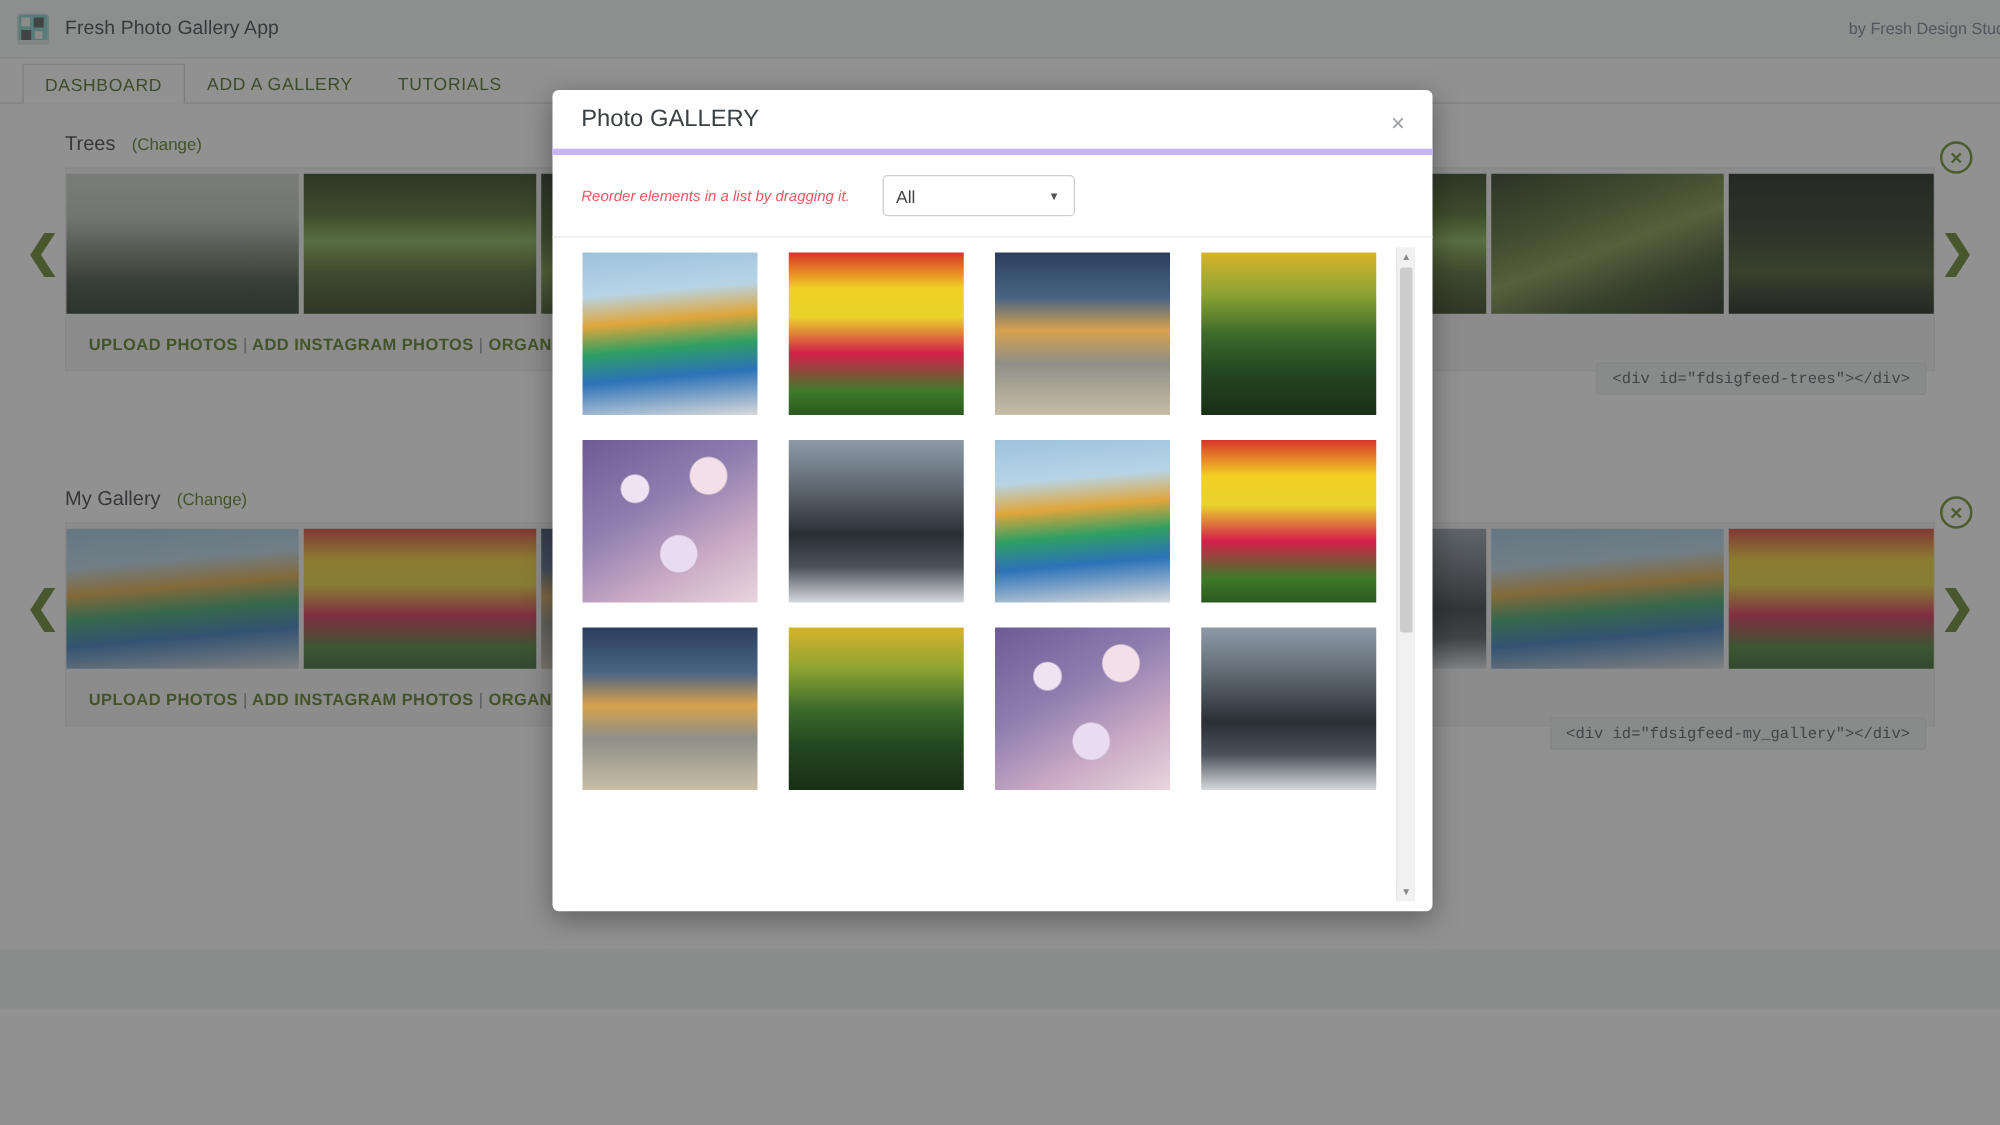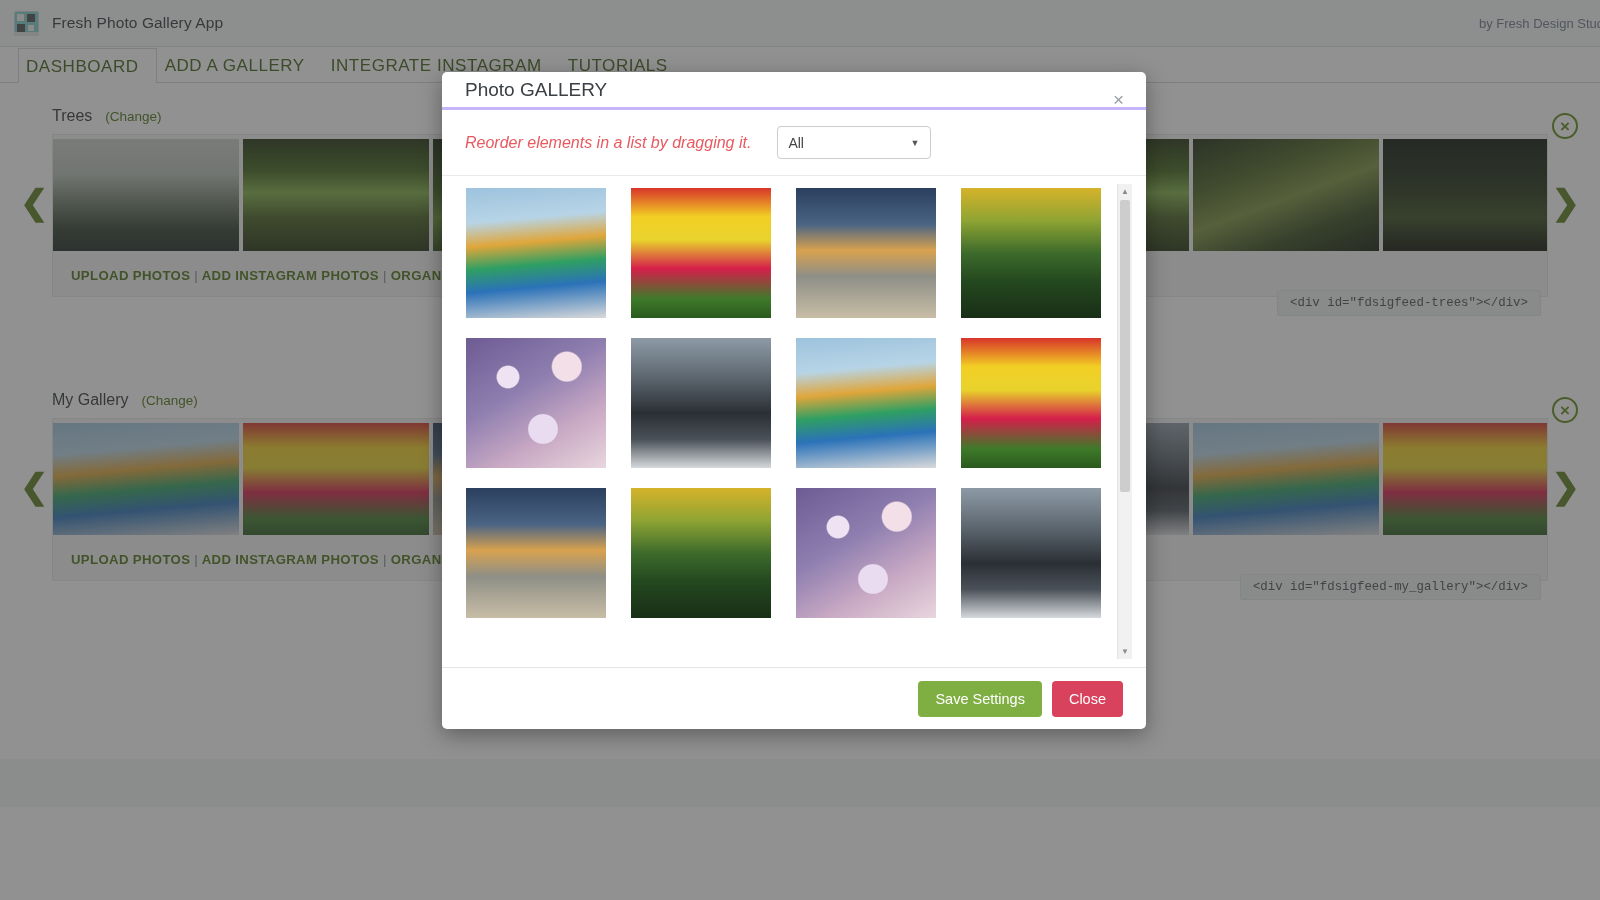--- a/index.html
+++ b/index.html
@@ -25,21 +25,21 @@
   .logo i.b{ left:13px; top:3px; width:8px; height:8px; background:#4b4f53; }
   .logo i.c{ left:3px; top:13px; width:8px; height:8px; background:#4b4f53; }
   .logo i.d{ left:14px; top:14px; width:6px; height:6px; }
   .logo i.e{ left:0; top:21px; width:25px; height:4px; background:#e2e5e7; }
   .brand-title{ font-size:15.5px; color:#32373c; letter-spacing:.1px; }
   .byline{ position:absolute; right:-4px; top:50%; transform:translateY(-50%);
            font-size:13px; color:#6f7a85; white-space:nowrap; }
 
   .tabsbar{ height:36px; background:#ffffff; position:relative;
             border-bottom:1px solid #cfd4d8; padding-left:18px; display:flex; align-items:flex-end; }
-  .tab{ font-size:17px; letter-spacing:.55px; color:#3f6014; padding:9px 17px 8px 7px;
+  .tab{ font-size:14px; letter-spacing:.55px; color:#3f6014; padding:9px 17px 8px 17px;
         line-height:1; cursor:pointer; border:1px solid transparent; border-bottom:none; }
   .tab.active{ background:#ffffff; border-color:#cfd4d8; position:relative; top:1px;
                border-top:1px solid #cfd4d8; }
 
   .content{ padding:24px 0 0 0; background:#ffffff; position:relative; height:100%; }
 
   .gal{ position:relative; margin:0 0 30px 0; }
   .gal-head{ display:flex; align-items:baseline; gap:13px; padding-left:52px; margin-bottom:9px; }
   .gal-title{ font-size:16px; color:#2f3338; }
   .gal-change{ font-size:13.5px; color:#4d7314; }
@@ -68,29 +68,29 @@
 
   
   #overlay{ position:absolute; inset:0; background:rgba(59,59,59,.56); }
 
   
   .modal{
     position:absolute; left:442px; top:72px; width:704px; height:657px;
     background:#ffffff; border-radius:5px; box-shadow:0 6px 22px rgba(0,0,0,.35);
     display:flex; flex-direction:column;
   }
-  .modal-head{ height:38px; border-bottom:3px solid #c4b5fd; display:flex; align-items:center;
+  .modal-head{ height:52px; border-bottom:5px solid #c4b5fd; display:flex; align-items:center;
                padding:0 23px; position:relative; flex:0 0 auto; }
   .modal-title{ font-size:19px; color:#3b4045; font-weight:normal; }
   .modal-x{ position:absolute; right:18px; top:14px; font-size:19px; color:#9aa0a6;
             cursor:pointer; line-height:1; background:none; border:none; padding:4px; }
 
   .modal-tools{ height:66px; flex:0 0 auto; display:flex; align-items:center;
                 padding:0 23px; gap:26px; border-bottom:1px solid #e9e9e9; }
-  .hint{ font-size:16px; color:#e8595f; font-style:italic; }
+  .hint{ font-size:12px; color:#e8595f; font-style:italic; }
   .select{
     width:154px; height:33px; border:1px solid #ccc; border-radius:4px; background:#fff;
     display:flex; align-items:center; padding:0 10px; font-size:14px; color:#444;
     position:relative; cursor:pointer;
   }
   .select .caret{ position:absolute; right:11px; top:50%; transform:translateY(-50%);
                   font-size:9px; color:#555; }
 
   .modal-body{ flex:1 1 auto; position:relative; overflow:hidden; padding:12px 20px 10px 24px; }
   .grid{ display:grid; grid-template-columns:repeat(4,140px); gap:20px 25px; }
@@ -145,21 +145,20 @@
           <i class="e"></i>
       </span>
       <span class="brand-title">Fresh Photo Gallery App</span>
     </div>
     <span class="byline">by Fresh Design Stud</span>
   </div>
 
   <div class="tabsbar">
     <div class="tab active">DASHBOARD</div>
     <div class="tab">ADD A GALLERY</div>
-    <div class="tab">INTEGRATE INSTAGRAM</div>
     <div class="tab">TUTORIALS</div>
   </div>
 
   <div class="content">
 
     <div class="gal">
       <div class="gal-head">
         <span class="gal-title">Trees</span>
         <span class="gal-change">(Change)</span>
       </div>
@@ -255,17 +254,13 @@
       <div class="cell ph-mtn"></div>
     </div>
 
     <div class="sbar">
       <div class="arw up">▲</div>
       <div class="thumbbar"></div>
       <div class="arw dn">▼</div>
     </div>
   </div>
 
-  <div class="modal-foot">
-    <button class="btn btn-save">Save Settings</button>
-    <button class="btn btn-close">Close</button>
-  </div>
 </div>
 
 </body></html>

